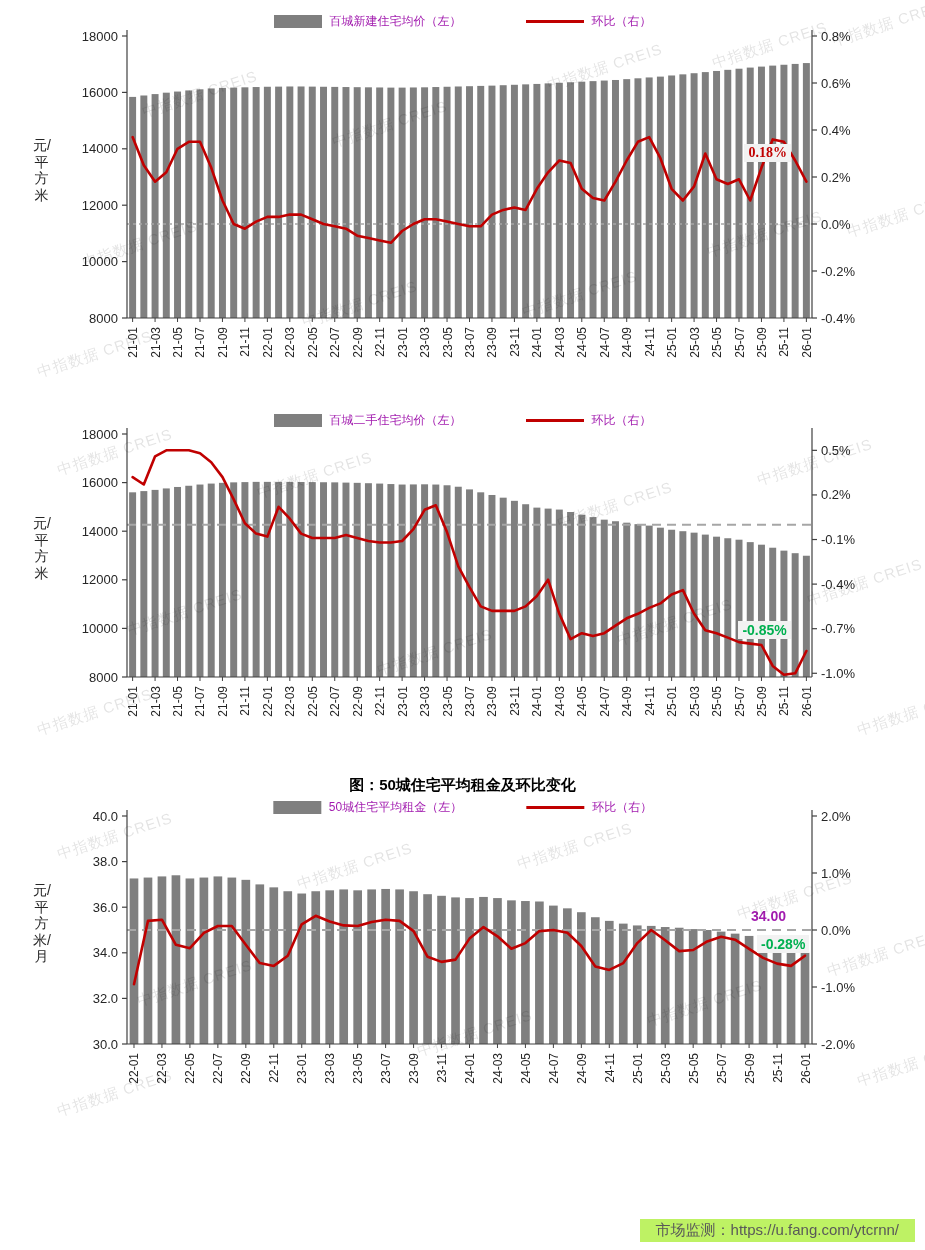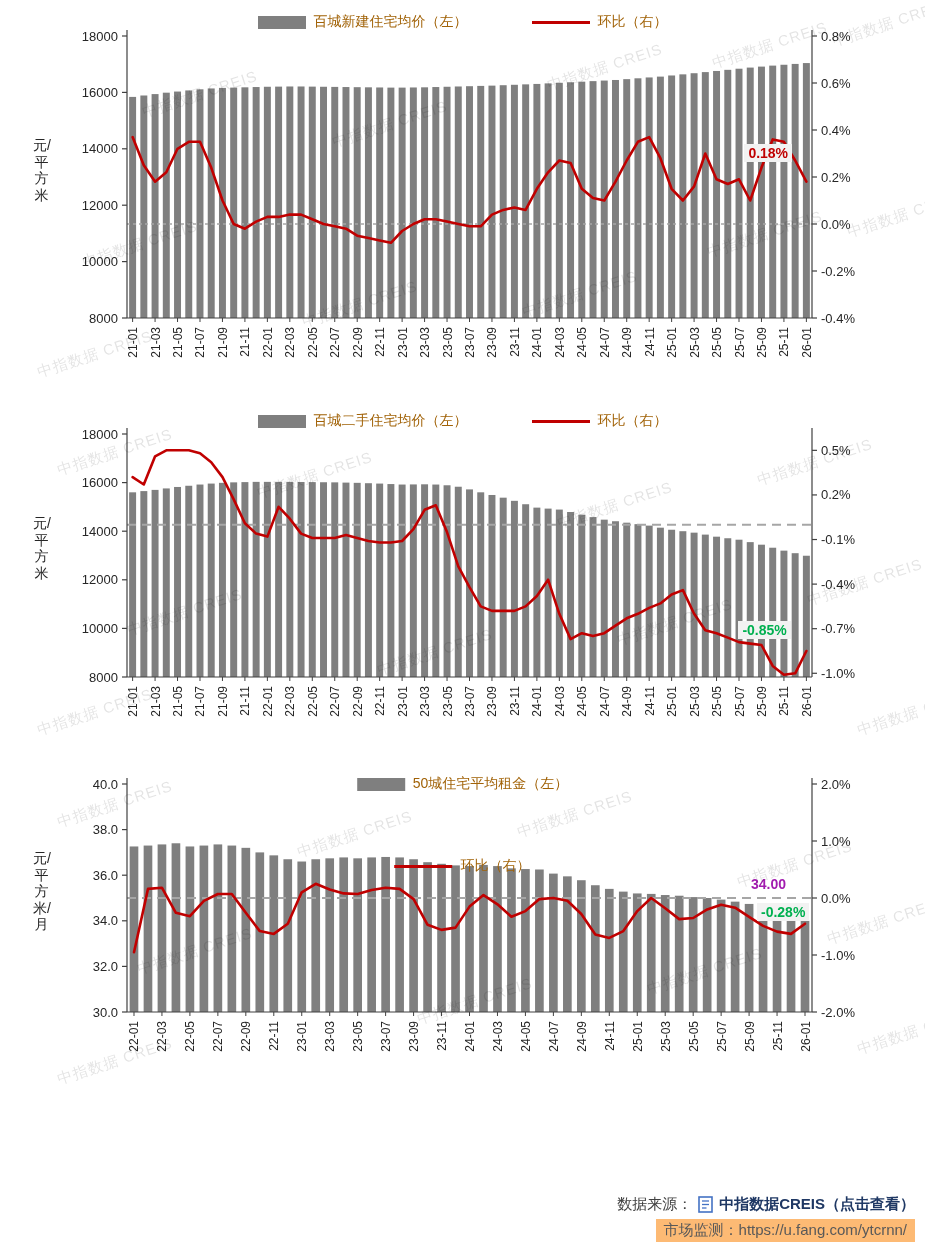--- a/index.html
+++ b/index.html
@@ -5,31 +5,31 @@
   html,body{margin:0;padding:0;background:#fff;}
   body{width:925px;height:1250px;overflow:hidden;font-family:"Liberation Sans","DejaVu Sans",sans-serif;position:relative;}
   .chart{position:relative;}
   .chart-title{text-align:center;font-size:15px;font-weight:700;color:#000;padding-top:9px;height:23px;}
   .svg-wrap{position:relative;width:925px;}
   svg{display:block;}
   .legend{position:absolute;left:50%;transform:translateX(-50%);display:flex;align-items:center;gap:64px;white-space:nowrap;pointer-events:none;}
   .legend-item{display:flex;align-items:center;gap:8px;}
   .sw-bar{width:48px;height:13px;background:#7F7F7F;}
   .sw-line{width:58px;height:0;border-top:3px solid #C00000;}
-  .legend-label{font-size:14px;color:#a16207;}
+  .legend-label{font-size:12px;color:#a21caf;}
   .ylab{position:absolute;left:33px;width:17px;font-size:14px;color:#262626;line-height:1.18;word-break:break-all;text-align:center;}
   .ax{font-size:13px;fill:#262626;}
   .xl{font-size:12px;fill:#262626;}
   .endlabel{position:absolute;font-size:14px;font-weight:700;padding:1px 4px;white-space:nowrap;}
   .endlabel.bg{background:#F2F2F2;}
   .wm{position:absolute;font-size:15px;color:rgba(0,0,0,0.11);transform:rotate(-18deg);letter-spacing:1px;white-space:nowrap;pointer-events:none;}
   .footer{position:absolute;right:10px;bottom:8px;text-align:right;}
   .src-line{font-size:15px;color:#404040;margin-bottom:5px;display:flex;justify-content:flex-end;align-items:center;gap:6px;}
   .src-link{font-weight:700;color:#1F3864;text-decoration:none;cursor:pointer;}
-  .mon-line{display:inline-block;font-size:15px;color:#595959;background:#fdba74;padding:2px 8px;}
+  .mon-line{display:inline-block;font-size:15px;color:#595959;background:#bef264;padding:2px 16px;}
   .mon-url{color:#595959;text-decoration:none;cursor:pointer;}
   .doc-icon{display:inline-block;line-height:0;}
 </style>
 </head>
 <body>
 
 <div class="chart">
   <div class="svg-wrap" id="wrap-0">
     <div class="legend" style="top:13px;">
       <div class="legend-item">
@@ -191,21 +191,21 @@
         <text x="721.0491803278688" y="327" class="xl" text-anchor="end" transform="rotate(-90 721.0491803278688 327)">25-05</text>
         <line x1="739.0081967213115" y1="318" x2="739.0081967213115" y2="322" stroke="#404040" stroke-width="1"></line>
         <text x="743.5081967213115" y="327" class="xl" text-anchor="end" transform="rotate(-90 743.5081967213115 327)">25-07</text>
         <line x1="761.4672131147541" y1="318" x2="761.4672131147541" y2="322" stroke="#404040" stroke-width="1"></line>
         <text x="765.9672131147541" y="327" class="xl" text-anchor="end" transform="rotate(-90 765.9672131147541 327)">25-09</text>
         <line x1="783.9262295081968" y1="318" x2="783.9262295081968" y2="322" stroke="#404040" stroke-width="1"></line>
         <text x="788.4262295081968" y="327" class="xl" text-anchor="end" transform="rotate(-90 788.4262295081968 327)">25-11</text>
         <line x1="806.3852459016393" y1="318" x2="806.3852459016393" y2="322" stroke="#404040" stroke-width="1"></line>
         <text x="810.8852459016393" y="327" class="xl" text-anchor="end" transform="rotate(-90 810.8852459016393 327)">26-01</text>
       </svg>
-  <span class="endlabel bg" style="left: 744.385px; top: 143.7px; color: rgb(192, 0, 0);">0.18%</span>
+  <span class="endlabel bg" style="left: 744.385px; top: 143.7px; color: rgb(192, 0, 0); font-family: Liberation Serif, serif;">0.18%</span>
       <span class="wm" style="left: 140px; top: 85px;">中指数据 CREIS</span>
       <span class="wm" style="left: 330px; top: 115px;">中指数据 CREIS</span>
       <span class="wm" style="left: 545px; top: 58px;">中指数据 CREIS</span>
       <span class="wm" style="left: 710px; top: 36px;">中指数据 CREIS</span>
       <span class="wm" style="left: 830px; top: 14px;">中指数据 CREIS</span>
       <span class="wm" style="left: 80px; top: 235px;">中指数据 CREIS</span>
       <span class="wm" style="left: 300px; top: 295px;">中指数据 CREIS</span>
       <span class="wm" style="left: 520px; top: 285px;">中指数据 CREIS</span>
       <span class="wm" style="left: 705px; top: 225px;">中指数据 CREIS</span>
       <span class="wm" style="left: 35px; top: 345px;">中指数据 CREIS</span>
@@ -388,22 +388,23 @@
       <span class="wm" style="left: 125px; top: 195px;">中指数据 CREIS</span>
       <span class="wm" style="left: 375px; top: 235px;">中指数据 CREIS</span>
       <span class="wm" style="left: 615px; top: 205px;">中指数据 CREIS</span>
       <span class="wm" style="left: 805px; top: 165px;">中指数据 CREIS</span>
       <span class="wm" style="left: 35px; top: 295px;">中指数据 CREIS</span>
       <span class="wm" style="left: 855px; top: 295px;">中指数据 CREIS</span>
     </div>
 </div>
 
 <div class="chart" style="margin-top:18px;">
+  <div class="chart-title">图：50城住宅平均租金及环比变化</div>
   <div class="svg-wrap" id="wrap-2">
-    <div class="legend" style="top:8px;flex-direction:column;">
+    <div class="legend" style="top:0px;">
       <div class="legend-item">
         <span class="sw-bar"></span>
         <span class="legend-label">50城住宅平均租金（左）</span>
       </div>
       <div class="legend-item">
         <span class="sw-line"></span>
         <span class="legend-label">环比（右）</span>
       </div>
     </div>
     <div class="ylab" style="top:83px;">元/平方米/月</div>
@@ -544,26 +545,14 @@
       <span class="wm" style="left: 135px; top: 175px;">中指数据 CREIS</span>
       <span class="wm" style="left: 415px; top: 225px;">中指数据 CREIS</span>
       <span class="wm" style="left: 645px; top: 195px;">中指数据 CREIS</span>
       <span class="wm" style="left: 825px; top: 145px;">中指数据 CREIS</span>
       <span class="wm" style="left: 55px; top: 285px;">中指数据 CREIS</span>
       <span class="wm" style="left: 855px; top: 255px;">中指数据 CREIS</span>
     </div>
 </div>
 
 <div class="footer">
-  <div class="src-line">
-    <span>数据来源：</span>
-    <span class="doc-icon">
-      <svg width="15" height="17" viewBox="0 0 15 17">
-          <rect x="1" y="1" width="13" height="15" fill="none" stroke="#4472C4" stroke-width="1.6"></rect>
-          <line x1="4" y1="5" x2="11" y2="5" stroke="#4472C4" stroke-width="1.3"></line>
-          <line x1="4" y1="8.5" x2="11" y2="8.5" stroke="#4472C4" stroke-width="1.3"></line>
-          <line x1="4" y1="12" x2="8.5" y2="12" stroke="#4472C4" stroke-width="1.3"></line>
-        </svg>
-    </span>
-    <a class="src-link">中指数据CREIS（点击查看）</a>
-  </div>
   <span class="mon-line"><span>市场监测：</span><a class="mon-url">https://u.fang.com/ytcrnn/</a></span>
 </div>
 
 </body></html>

